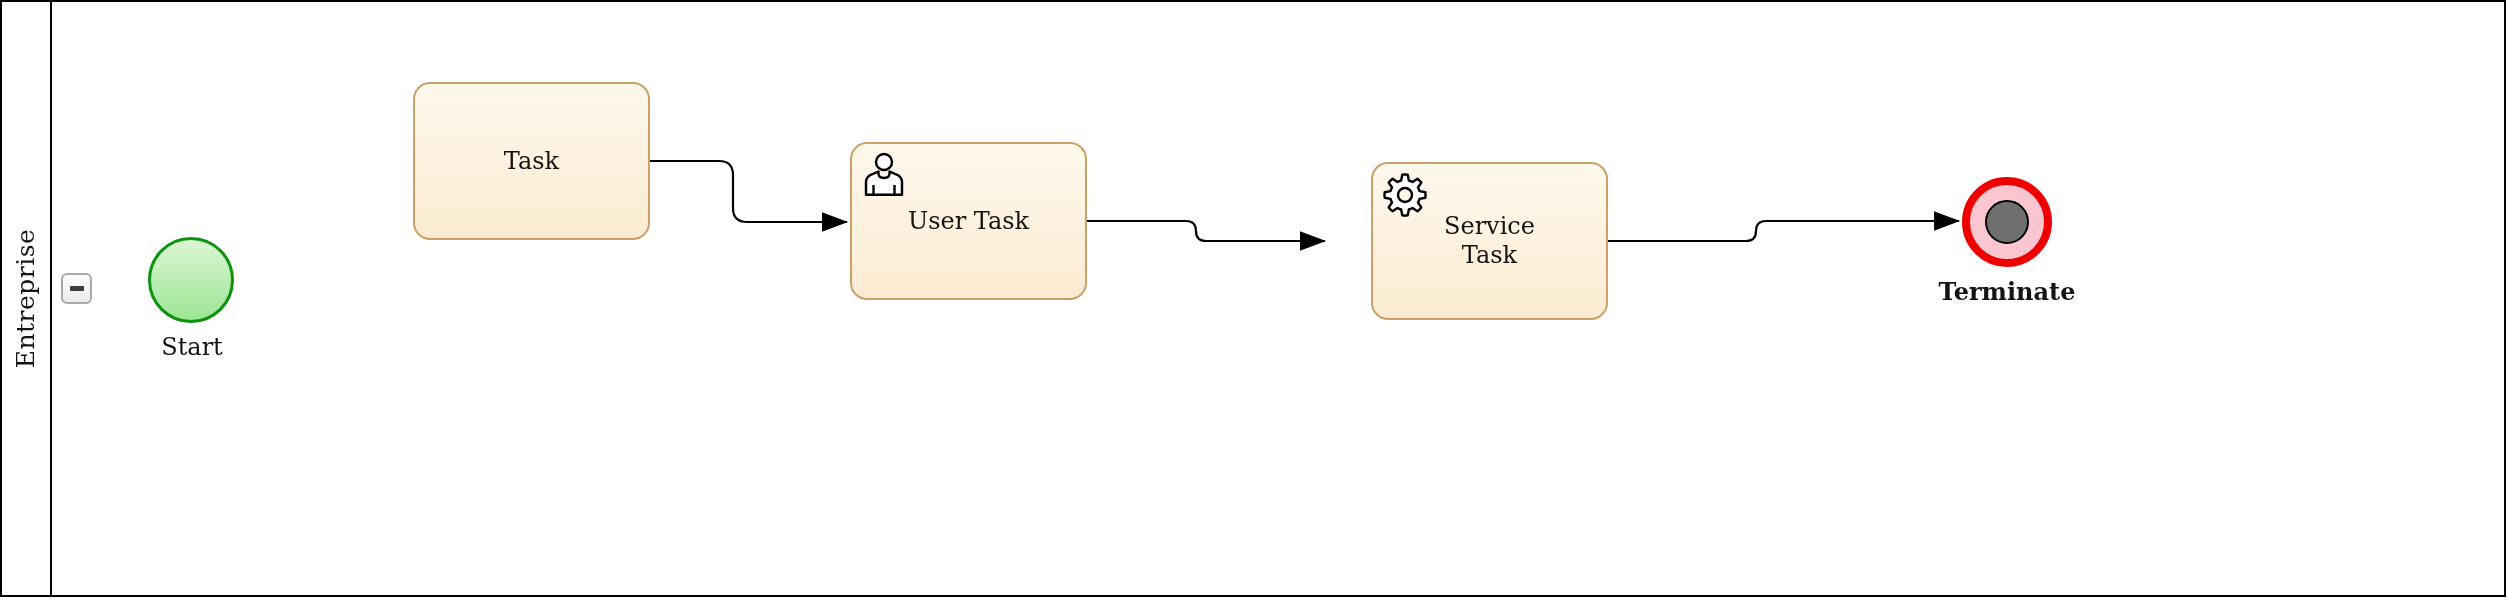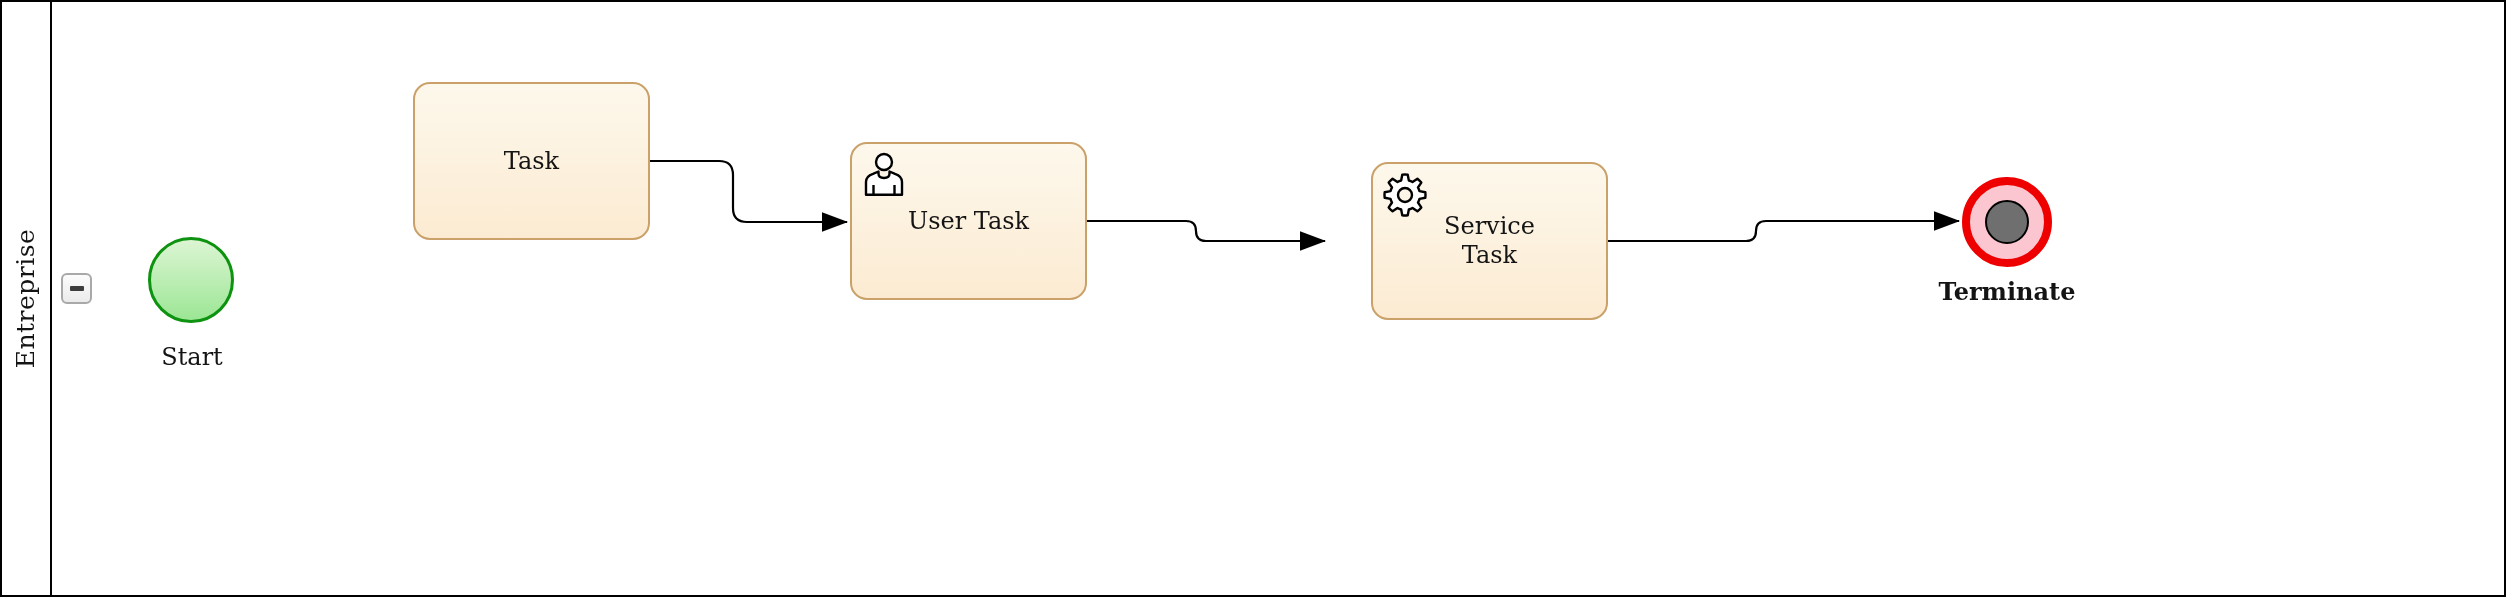--- a/index.html
+++ b/index.html
@@ -59,21 +59,21 @@
   .task-node .node-label{ font-size:24px; line-height:1.2; }
   #task-node{ left:413px; top:82px; }
   #user-task-node{ left:850px; top:142px; }
   #service-task-node{ left:1328px; top:162px;margin-left:43px; }
   #service-task-node .node-label{ width:120px; }
   .corner-icon{ position:absolute; left:9px; top:8px; }
   
   .ext-label{
     position:absolute; font-size:24px; text-align:center; white-space:nowrap;
   }
-  #start-label{ left:112px; top:333px; width:160px;margin-top:10px; }
+  #start-label{ left:112px; top:333px; width:160px; }
   #terminate-label{ left:1927px; top:277px; width:160px;font-weight:bold; }
   
   .flows{ position:absolute; left:0; top:0; z-index:2; }
   .flows path.flow{ fill:none; stroke:var(--flow-line); stroke-width:2.2px; }
   .node-layer{ position:relative; z-index:3; }
 </style>
 </head>
 <body>
 
 <div class="stage">

